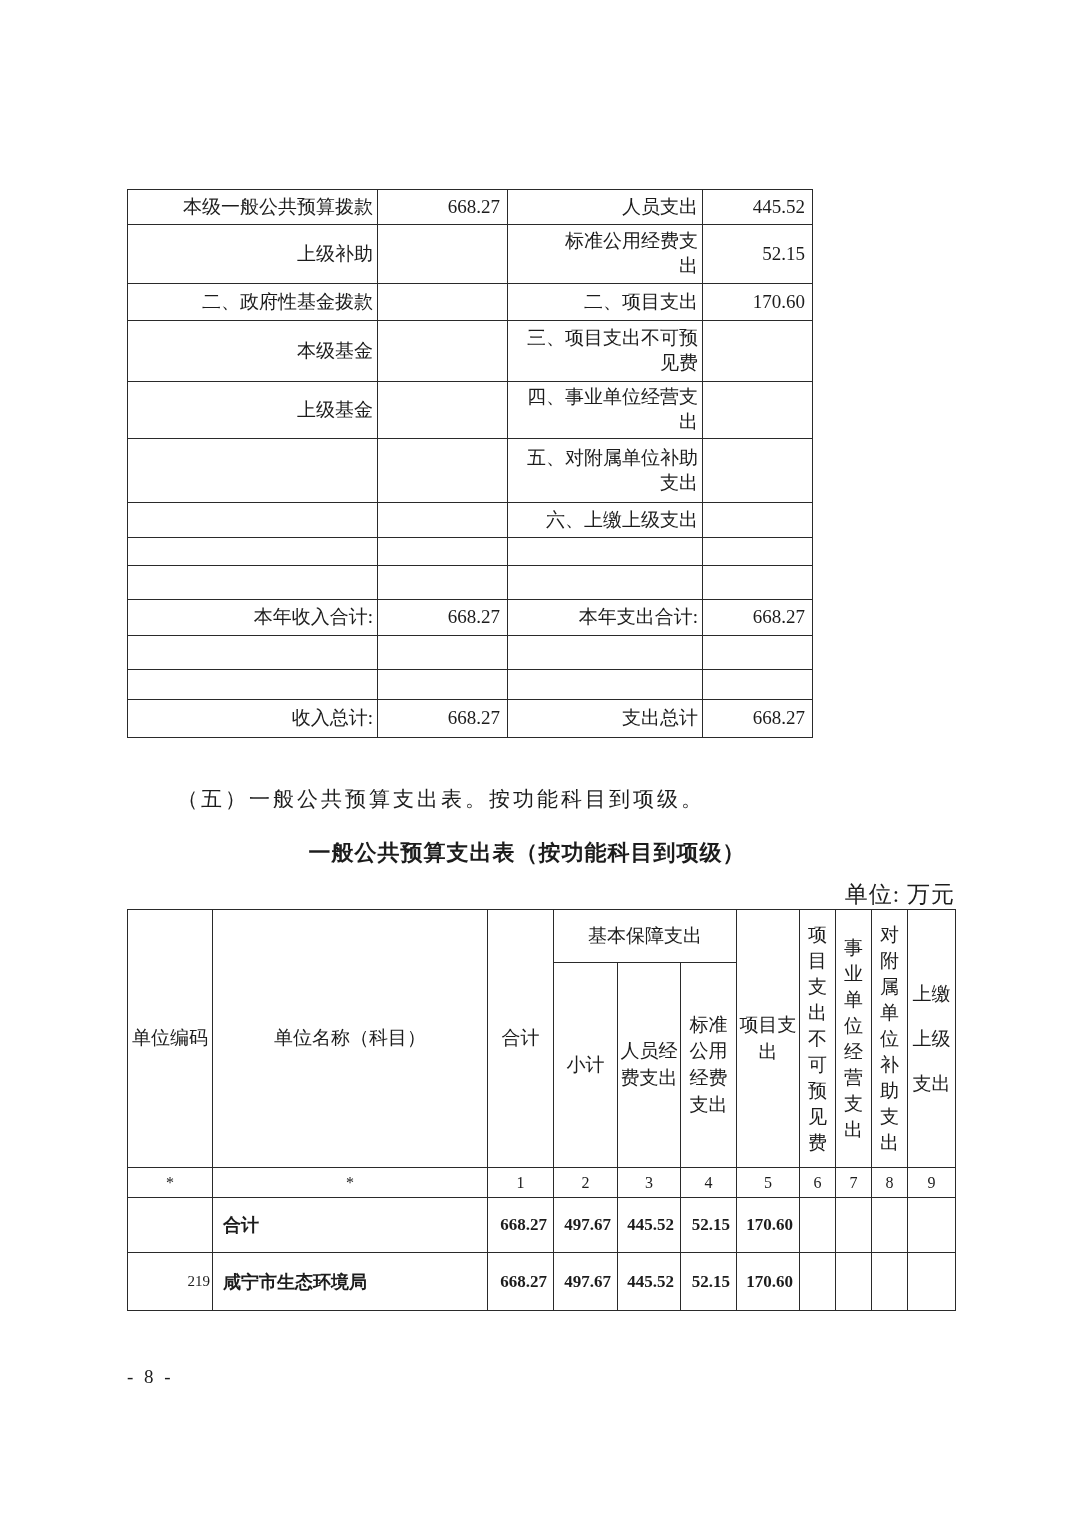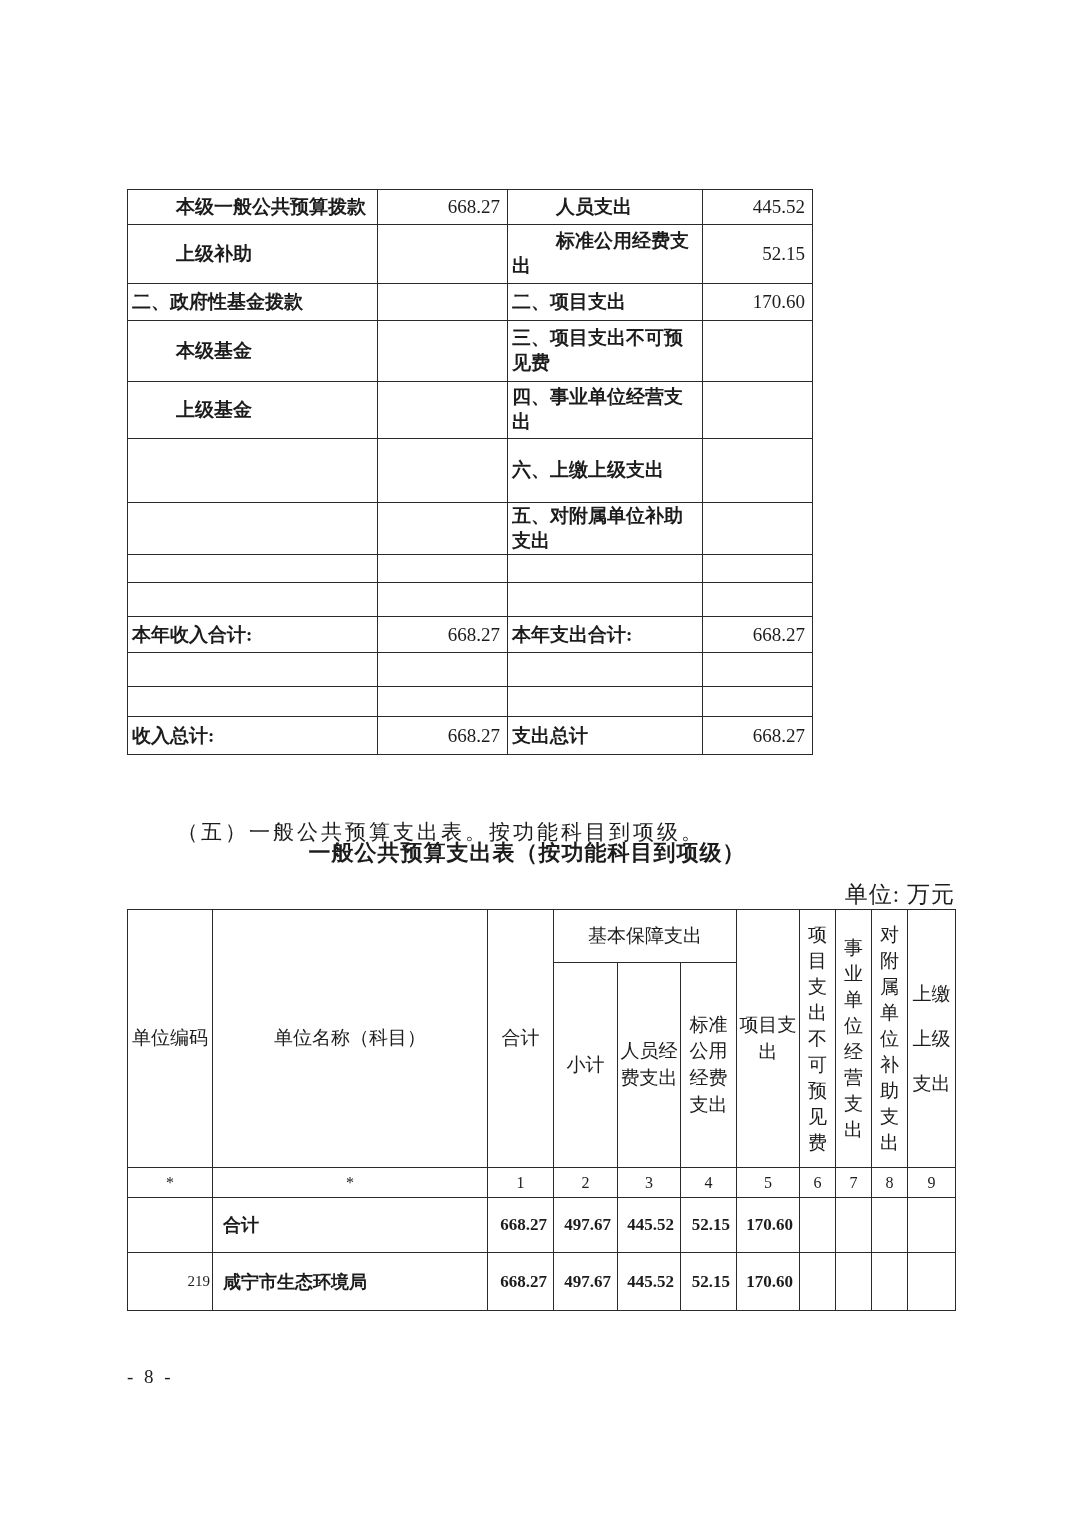--- a/index.html
+++ b/index.html
@@ -6,39 +6,39 @@
   body{
     width:1075px;height:1520px;background:#ffffff;position:relative;
     font-family:"Liberation Serif","DejaVu Serif",serif;color:#1c1c1c;
   }
   .abs{position:absolute;}
   table{border-collapse:collapse;table-layout:fixed;background:#fff;}
   td,th{border:1.5px solid #2a2a2a;overflow:hidden;vertical-align:middle;}
 
   
   #t1{width:685px;font-size:19px;line-height:1.3;}
-  #t1 td.lbl{text-align:left;padding:1px 4px;font-weight:bold;}
+  #t1 td.lbl{text-align:right;padding:1px 4px;}
   #t1 td.ind{text-indent:44px;}
   #t1 td.num{text-align:right;padding:1px 7px 1px 2px;}
   #t1 tr:nth-child(1){height:35px;}
   #t1 tr:nth-child(2){height:59px;}
   #t1 tr:nth-child(3){height:37px;}
   #t1 tr:nth-child(4){height:61px;}
   #t1 tr:nth-child(5){height:57px;}
   #t1 tr:nth-child(6){height:64px;}
   #t1 tr:nth-child(7){height:35px;}
   #t1 tr:nth-child(8){height:28px;}
   #t1 tr:nth-child(9){height:34px;}
   #t1 tr:nth-child(10){height:36px;}
   #t1 tr:nth-child(11){height:34px;}
   #t1 tr:nth-child(12){height:30px;}
   #t1 tr:nth-child(13){height:38px;}
 
   
-  .para{left:177px;top:818px;font-size:21px;letter-spacing:3px;}
+  .para{left:177px;top:785px;font-size:21px;letter-spacing:3px;}
   .doc-title{left:127px;top:838px;width:800px;text-align:center;
     font-size:22px;font-weight:bold;letter-spacing:1px;}
   .unit{left:700px;top:879px;width:255px;text-align:right;
     font-size:23px;letter-spacing:1px;}
   .pageno{left:127px;top:1366px;font-size:19px;letter-spacing:3px;}
 
   
   #t2{width:828px;}
   #t2 th{font-weight:normal;font-size:19px;text-align:center;
     padding:2px;line-height:1.4;}
@@ -92,27 +92,27 @@
       </tr>
       <tr>
         <td class="lbl ind">上级基金</td>
         <td class="num"></td>
         <td class="lbl">四、事业单位经营支出</td>
         <td class="num"></td>
       </tr>
       <tr>
         <td class="lbl"></td>
         <td class="num"></td>
+        <td class="lbl">五、对附属单位补助支出</td>
+        <td class="num"></td>
+      </tr>
+      <tr>
+        <td class="lbl"></td>
+        <td class="num"></td>
         <td class="lbl">六、上缴上级支出</td>
-        <td class="num"></td>
-      </tr>
-      <tr>
-        <td class="lbl"></td>
-        <td class="num"></td>
-        <td class="lbl">五、对附属单位补助支出</td>
         <td class="num"></td>
       </tr>
       <tr>
         <td class="lbl"></td>
         <td class="num"></td>
         <td class="lbl"></td>
         <td class="num"></td>
       </tr>
       <tr>
         <td class="lbl"></td>

